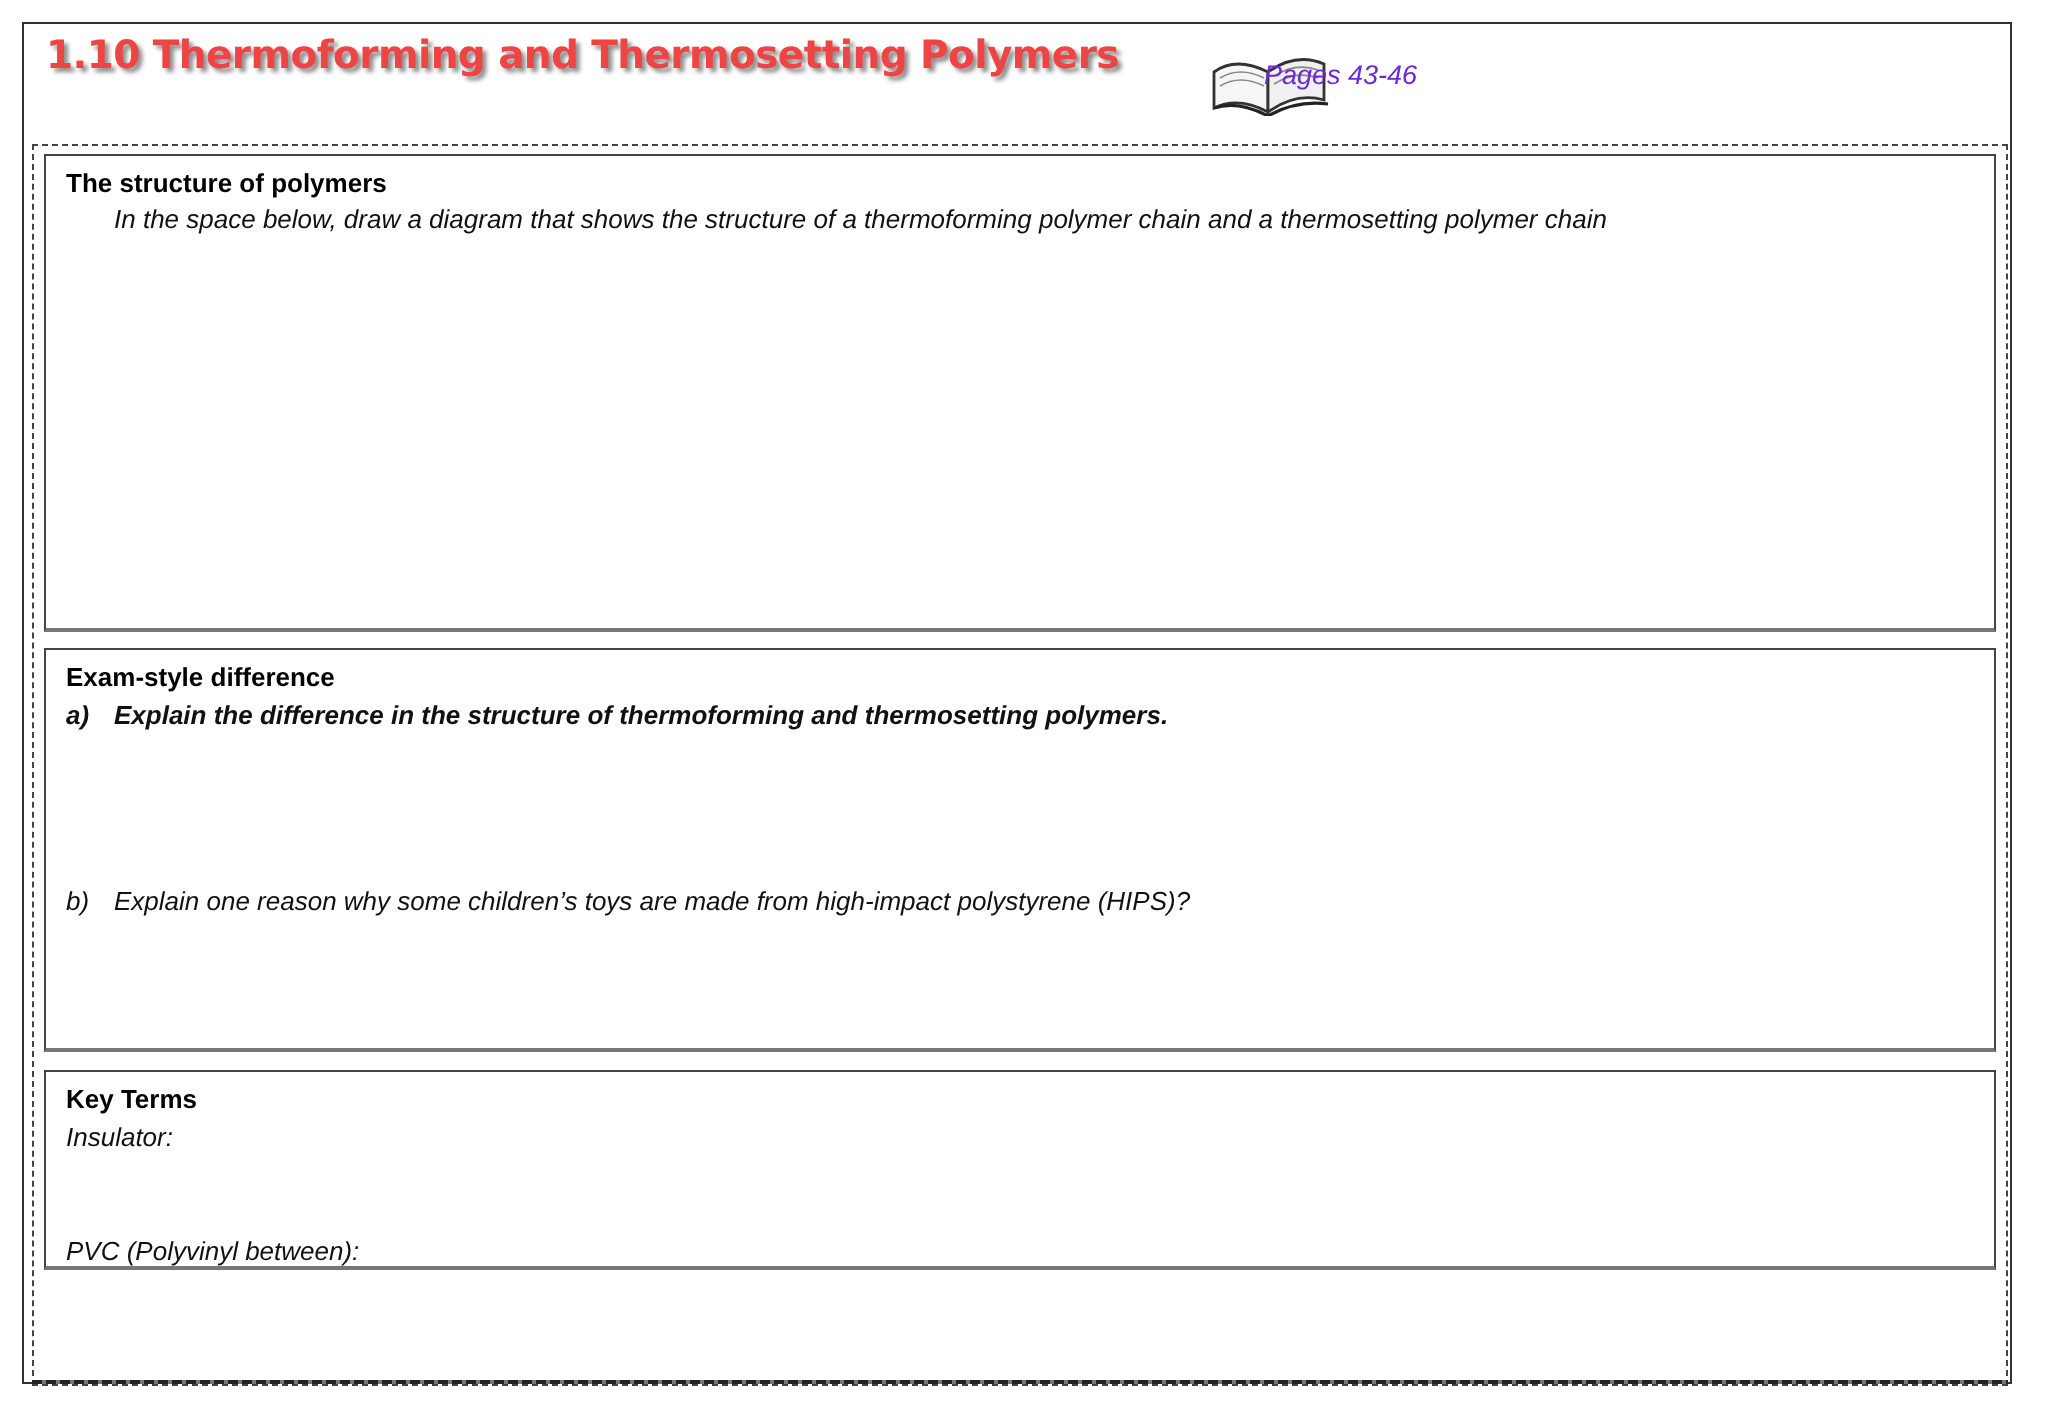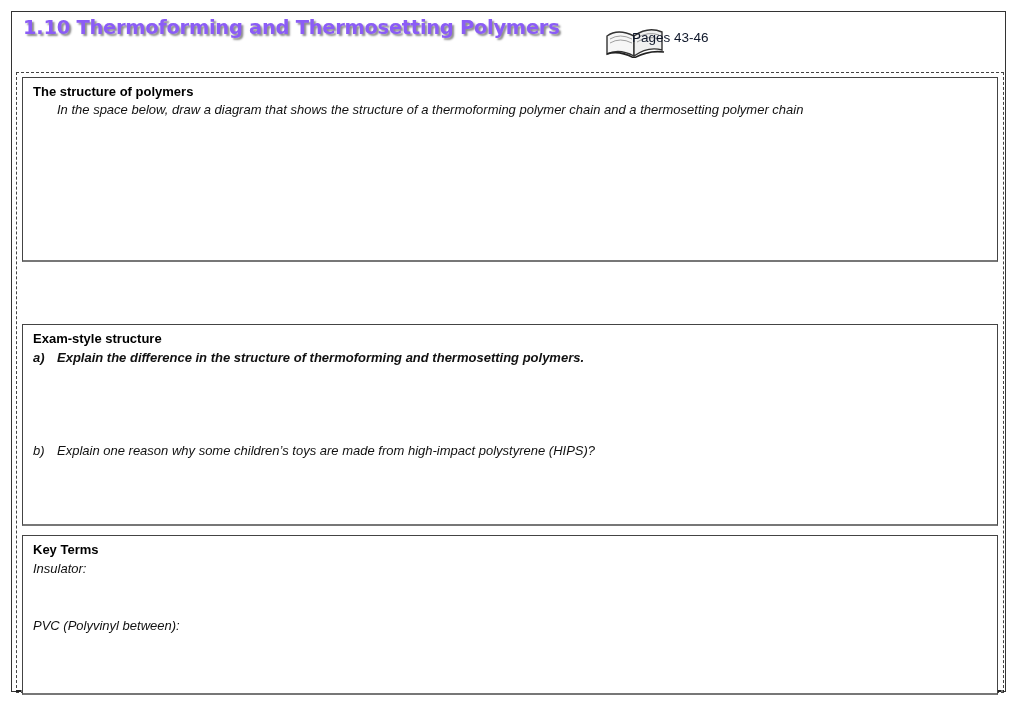--- a/index.html
+++ b/index.html
@@ -1,28 +1,28 @@
 <!DOCTYPE html>
 <html><head>
 <meta charset="utf-8">
 <style>
   html, body { margin: 0; padding: 0; background: #ffffff; }
   body { width: 1024px; height: 709px; position: relative; overflow: hidden; font-family: "Liberation Sans", "DejaVu Sans", sans-serif; color: #111; }
   .outer { position: absolute; left: 11px; top: 11px; width: 995px; height: 681px; border: 1.5px solid #333; box-sizing: border-box; }
-  .title { position: absolute; left: 23px; top: 16px; font-family: "DejaVu Sans", sans-serif; font-weight: bold; font-size: 19.5px; letter-spacing: -0.3px; color: #8b5cf6; text-shadow: 2px 2px 2px rgba(0,0,0,0.45); white-space: nowrap; }
+  .title { position: absolute; left: 23px; top: 16px; font-family: "DejaVu Sans", sans-serif; font-weight: bold; font-size: 19.5px; letter-spacing: -0.3px; color: #ef4444; text-shadow: 2px 2px 2px rgba(0,0,0,0.45); white-space: nowrap; }
   .pages { position: absolute; left: 604px; top: 22px; width: 140px; height: 36px; }
   .pages svg { position: absolute; left: 0; top: 2px; }
-  .pages-label { position: absolute; left: 28px; top: 8px; font-size: 13.5px; color: #0f172a; white-space: nowrap; }
+  .pages-label { position: absolute; left: 28px; top: 8px; font-size: 13.5px; color: #6d28d9; white-space: nowrap; font-style: italic; }
   .dashbox { position: absolute; left: 16px; top: 72px; width: 988px; height: 621px; box-sizing: border-box;
     border: 1px dashed #444; }
   .dashbox-bottom { position: absolute; left: 16px; top: 690px; width: 988px; height: 2px; background: repeating-linear-gradient(90deg,#222 0 5px,#777 5px 7px); }
   .section { position: absolute; left: 22px; width: 976px; box-sizing: border-box; border: 1px solid #444; border-bottom: 2px solid #777; background: #fff; }
-  .s1 { top: 77px; height: 185px; }
+  .s1 { top: 77px; height: 239px; }
   .s2 { top: 324px; height: 202px; }
-  .s3 { top: 535px; height: 160px; }
+  .s3 { top: 535px; height: 100px; }
   .sec-title { position: absolute; left: 10px; font-size: 13px; font-weight: bold; color: #000; white-space: nowrap; }
   .sec-text { position: absolute; left: 10px; font-size: 13px; font-style: italic; color: #111; white-space: nowrap; }
   .q-label { display: inline-block; width: 24px; }
 </style>
 </head>
 <body>
 
 <div class="outer"></div>
 
 <div class="title">1.10 Thermoforming and Thermosetting Polymers</div>
@@ -41,21 +41,21 @@
 <div class="dashbox-bottom"></div>
 
 <div class="section s1">
   <div class="sec-title" style="top:6px;">The structure of polymers</div>
   <div class="sec-text" style="top:24px;margin-left:24px;">In the space below, draw a diagram that shows the structure of a thermoforming polymer chain and a thermosetting polymer chain</div>
   <div style="position:absolute;left:10px;top:44px;width:950px;height:128px;"></div>
   <div style="position:absolute;left:10px;top:196px;width:950px;height:36px;"></div>
 </div>
 
 <div class="section s2">
-  <div class="sec-title" style="top:6px;">Exam-style structure</div>
+  <div class="sec-title" style="top:6px;">Exam-style difference</div>
   <div class="sec-text" style="top:25px;font-weight:bold;">
     <span class="q-label">a)</span><span>Explain the difference in the structure of thermoforming and thermosetting polymers.</span>
   </div>
   <div style="position:absolute;left:10px;top:46px;width:950px;height:50px;"></div>
   <div class="sec-text" style="top:118px;font-style:italic;">
     <span class="q-label">b)</span><span>Explain one reason why some children’s toys are made from high-impact polystyrene (HIPS)?</span>
   </div>
   <div style="position:absolute;left:10px;top:122px;width:950px;height:70px;"></div>
 </div>
 

